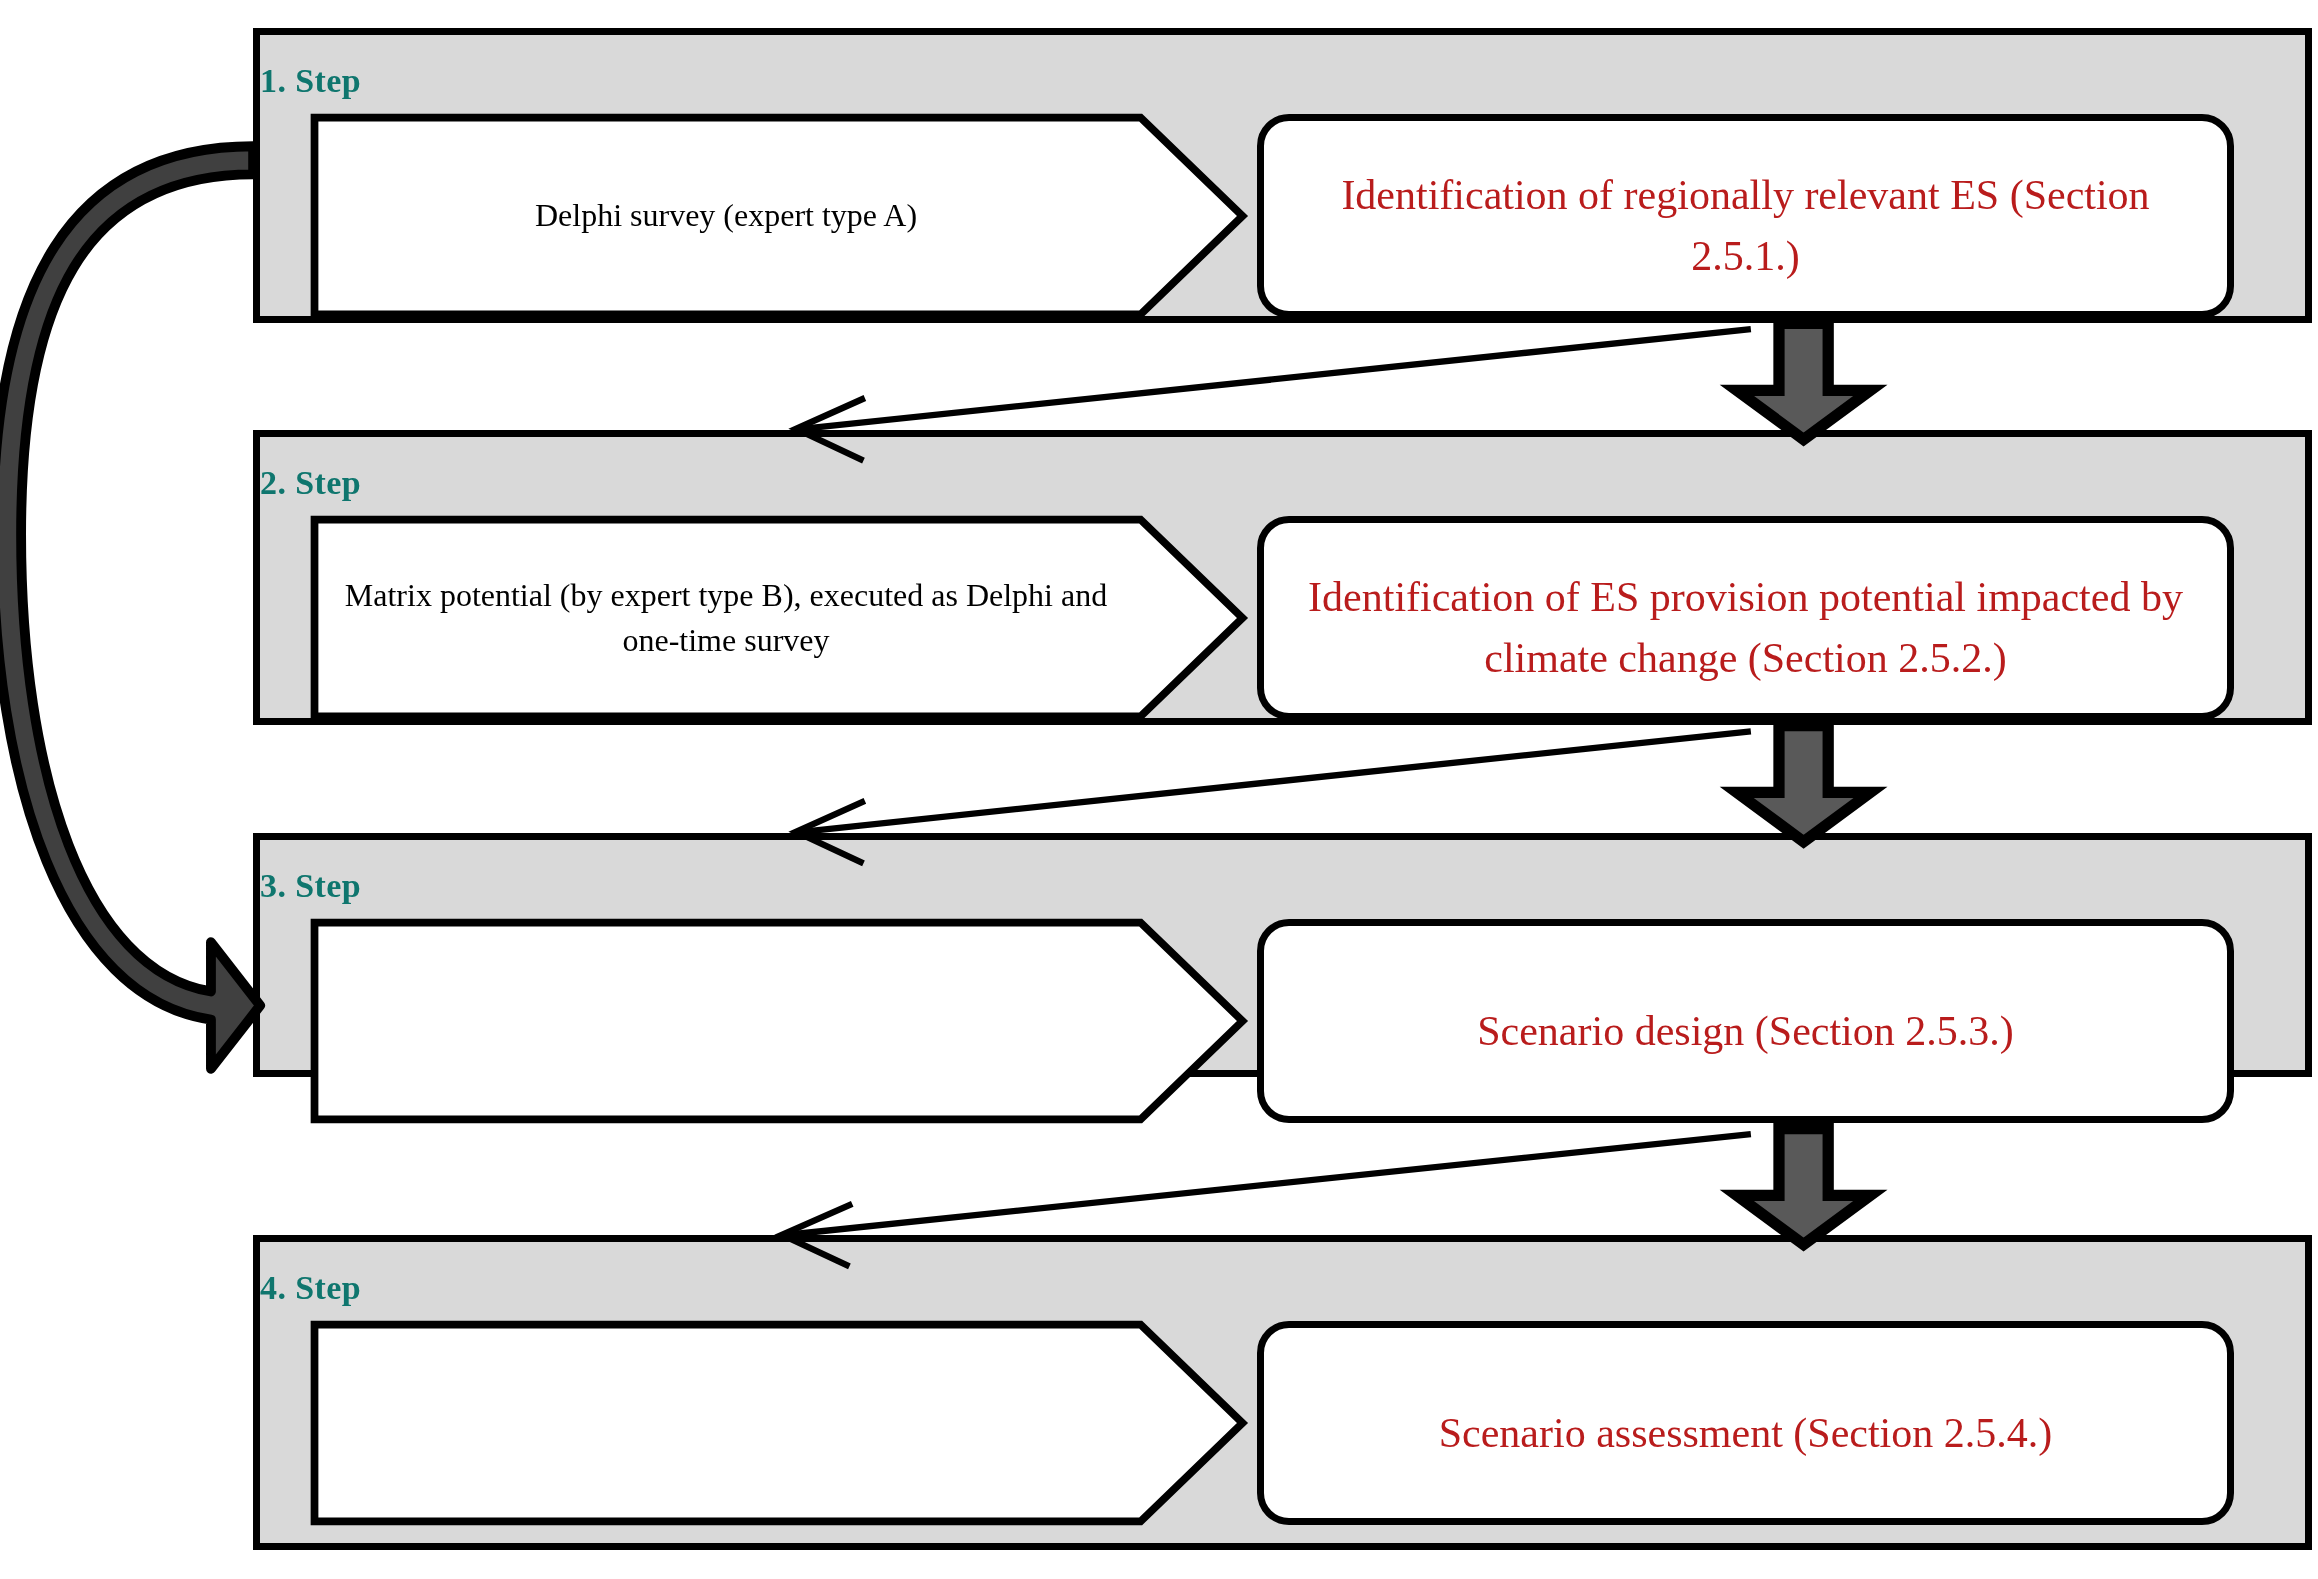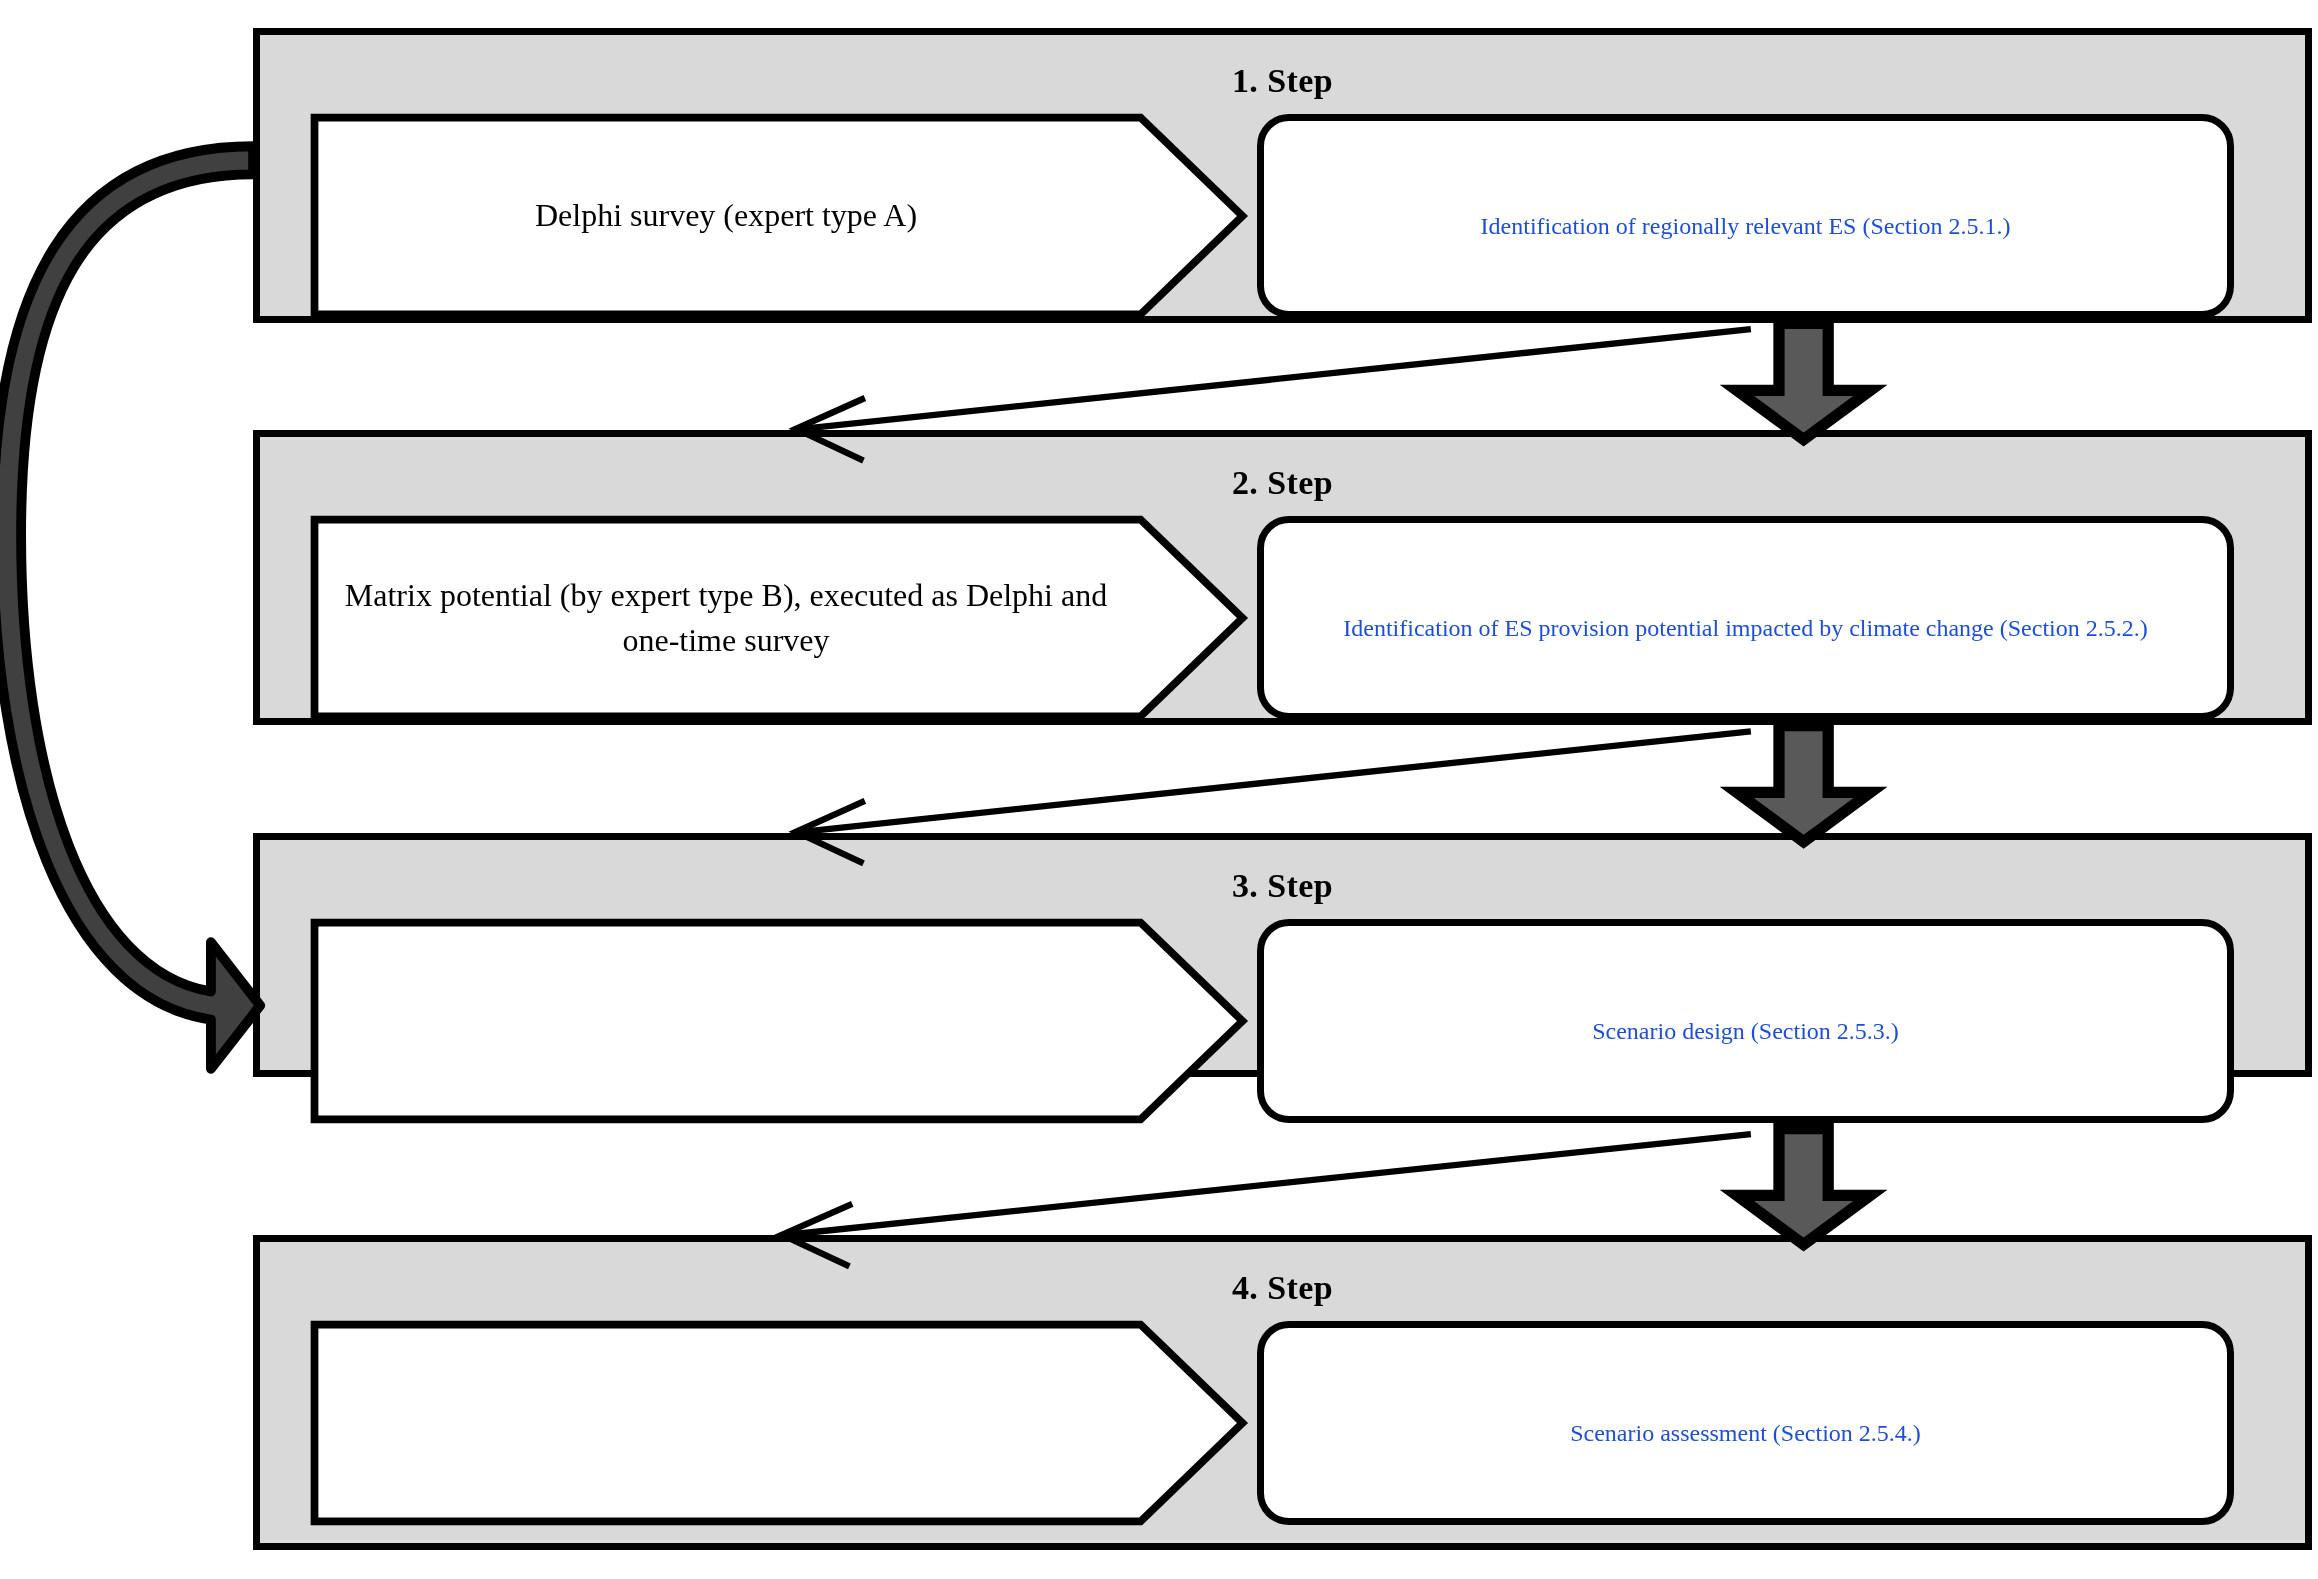--- a/index.html
+++ b/index.html
@@ -23,24 +23,23 @@
     position: absolute;
     background: #d9d9d9;
     border: 7px solid #000000;
     box-sizing: border-box;
   }
   .step-title {
     position: absolute;
     top: 27px;
     left: 0;
     width: 100%;
-    text-align: center;
     font-weight: bold;
     font-size: 34px;
-    color: #000000;
+    color: #0f766e;
     letter-spacing: 0.4px;
   }
   
   .chevron-wrap {
     position: absolute;
     left: 51px;
     top: 79px;
     width: 935px;
     height: 204px;
   }
@@ -77,23 +76,23 @@
     background: #ffffff;
     border: 7px solid #000000;
     border-radius: 32px;
     box-sizing: border-box;
     display: flex;
     align-items: center;
     justify-content: center;
     text-align: center;
   }
   .rrect-text {
-    font-size: 24px;
+    font-size: 42px;
     line-height: 1.45;
-    color: #1d4ed8;
+    color: #b91c1c;
     padding: 0 25px;
     margin-top: 20px;
   }
   
   #arrow-layer {
     position: absolute;
     left: 0;
     top: 0;
     width: 2319px;
     height: 1580px;

